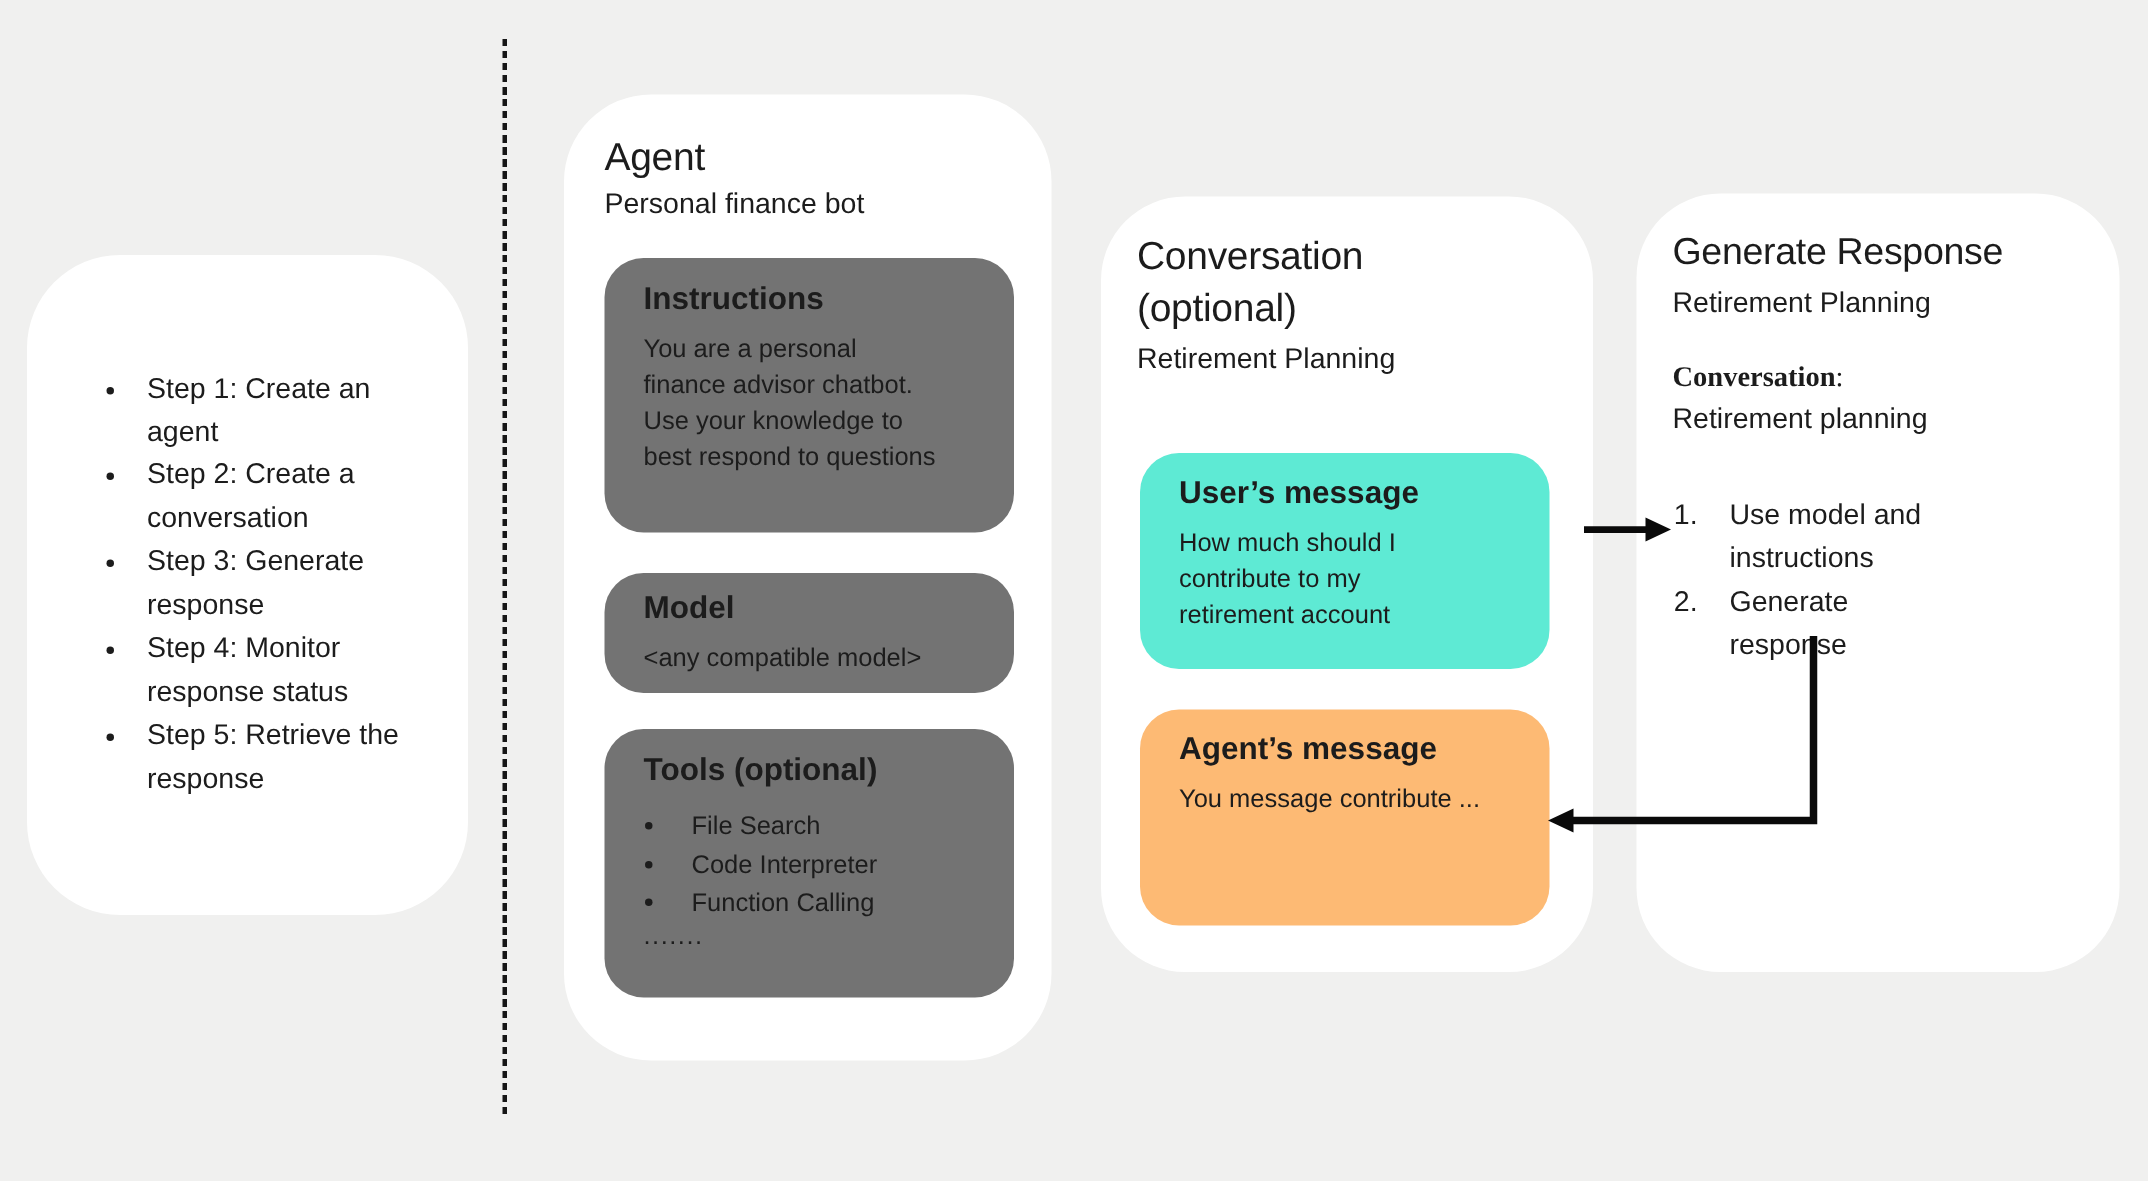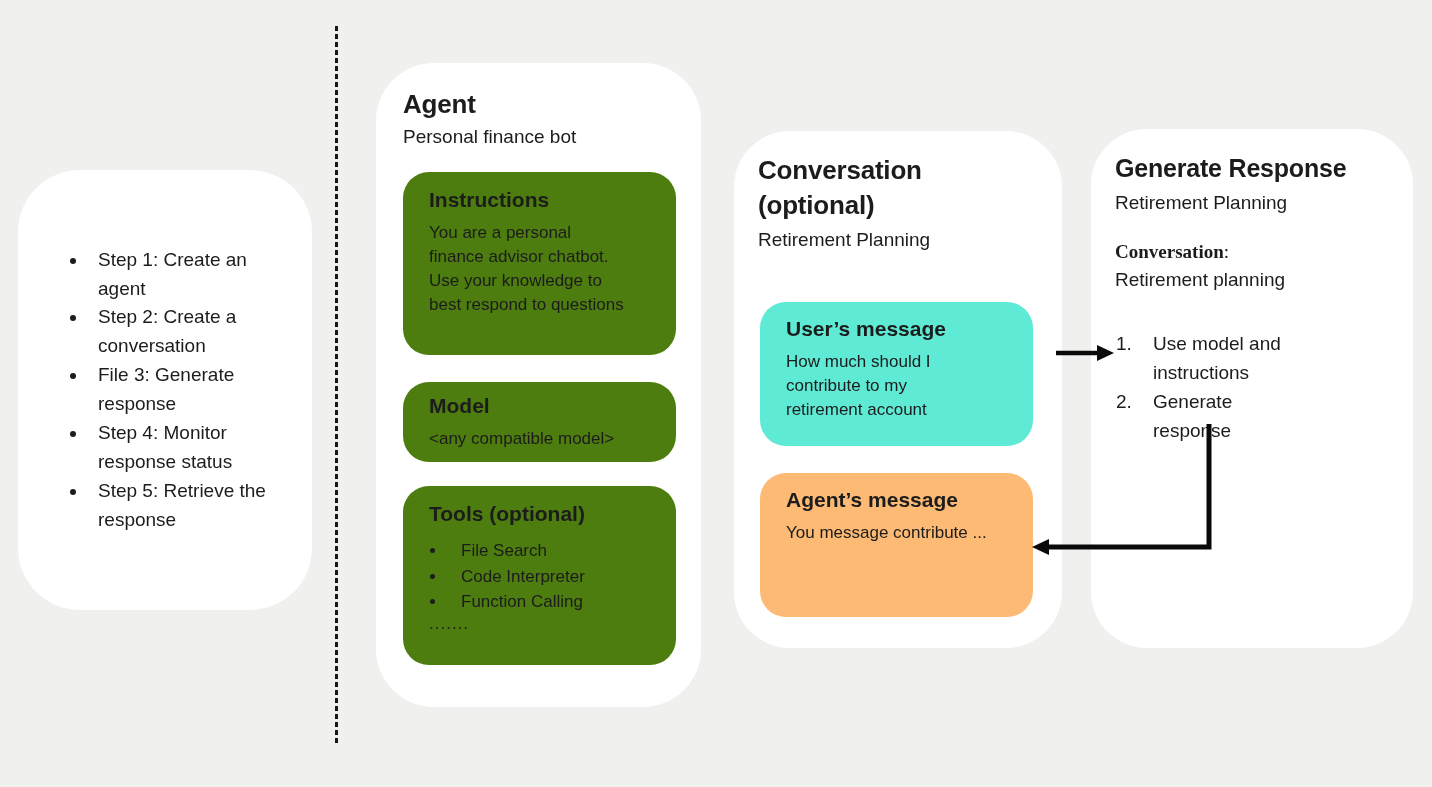--- a/index.html
+++ b/index.html
@@ -29,26 +29,26 @@
   #steps-card li { padding-left: 10px; }
 
   
   #divider {
     position: absolute; left: 335px; top: 26px; width: 3px; height: 718px;
     background: repeating-linear-gradient(to bottom, #161616 0 5px, transparent 5px 8px);
   }
 
   
   #agent-card { left: 376px; top: 63px; width: 325px; height: 644px; }
-  .card-title { position: absolute; font-weight: bold; font-size: 26px; letter-spacing: -0.2px; }
+  .card-title { position: absolute; font-weight: normal; font-size: 26px; letter-spacing: -0.2px; }
   .card-subtitle { position: absolute; font-size: 19px; }
   #agent-title { left: 27px; top: 26px; }
   #agent-subtitle { left: 27px; top: 63px; }
 
-  .inner-box { position: absolute; border-radius: 26px; background: #4d7c0f; }
+  .inner-box { position: absolute; border-radius: 26px; background: #737373; }
   .inner-box .box-title { position: absolute; left: 26px; font-weight: bold; font-size: 21px; }
   .inner-box .box-body { position: absolute; left: 26px; font-size: 17px; line-height: 1.42; }
 
   #instructions-box { left: 27px; top: 109px; width: 273px; height: 183px; }
   #instructions-box .box-title { top: 16px; }
   #instructions-box .box-body { top: 49px; width: 198px; }
 
   #model-box { left: 27px; top: 319px; width: 273px; height: 80px; }
   #model-box .box-title { top: 12px; }
   #model-box .box-body { top: 45px; width: 225px; }
@@ -90,21 +90,21 @@
 </style>
 </head>
 <body>
 
 <div class="stage">
 
   <div class="card" id="steps-card">
     <ul>
       <li>Step 1: Create an agent</li>
       <li>Step 2: Create a conversation</li>
-      <li>File 3: Generate response</li>
+      <li>Step 3: Generate response</li>
       <li>Step 4: Monitor response status</li>
       <li>Step 5: Retrieve the response</li>
     </ul>
   </div>
 
   <div id="divider"></div>
 
   <div class="card" id="agent-card">
     <div class="card-title" id="agent-title">Agent</div>
     <div class="card-subtitle" id="agent-subtitle">Personal finance bot</div>

